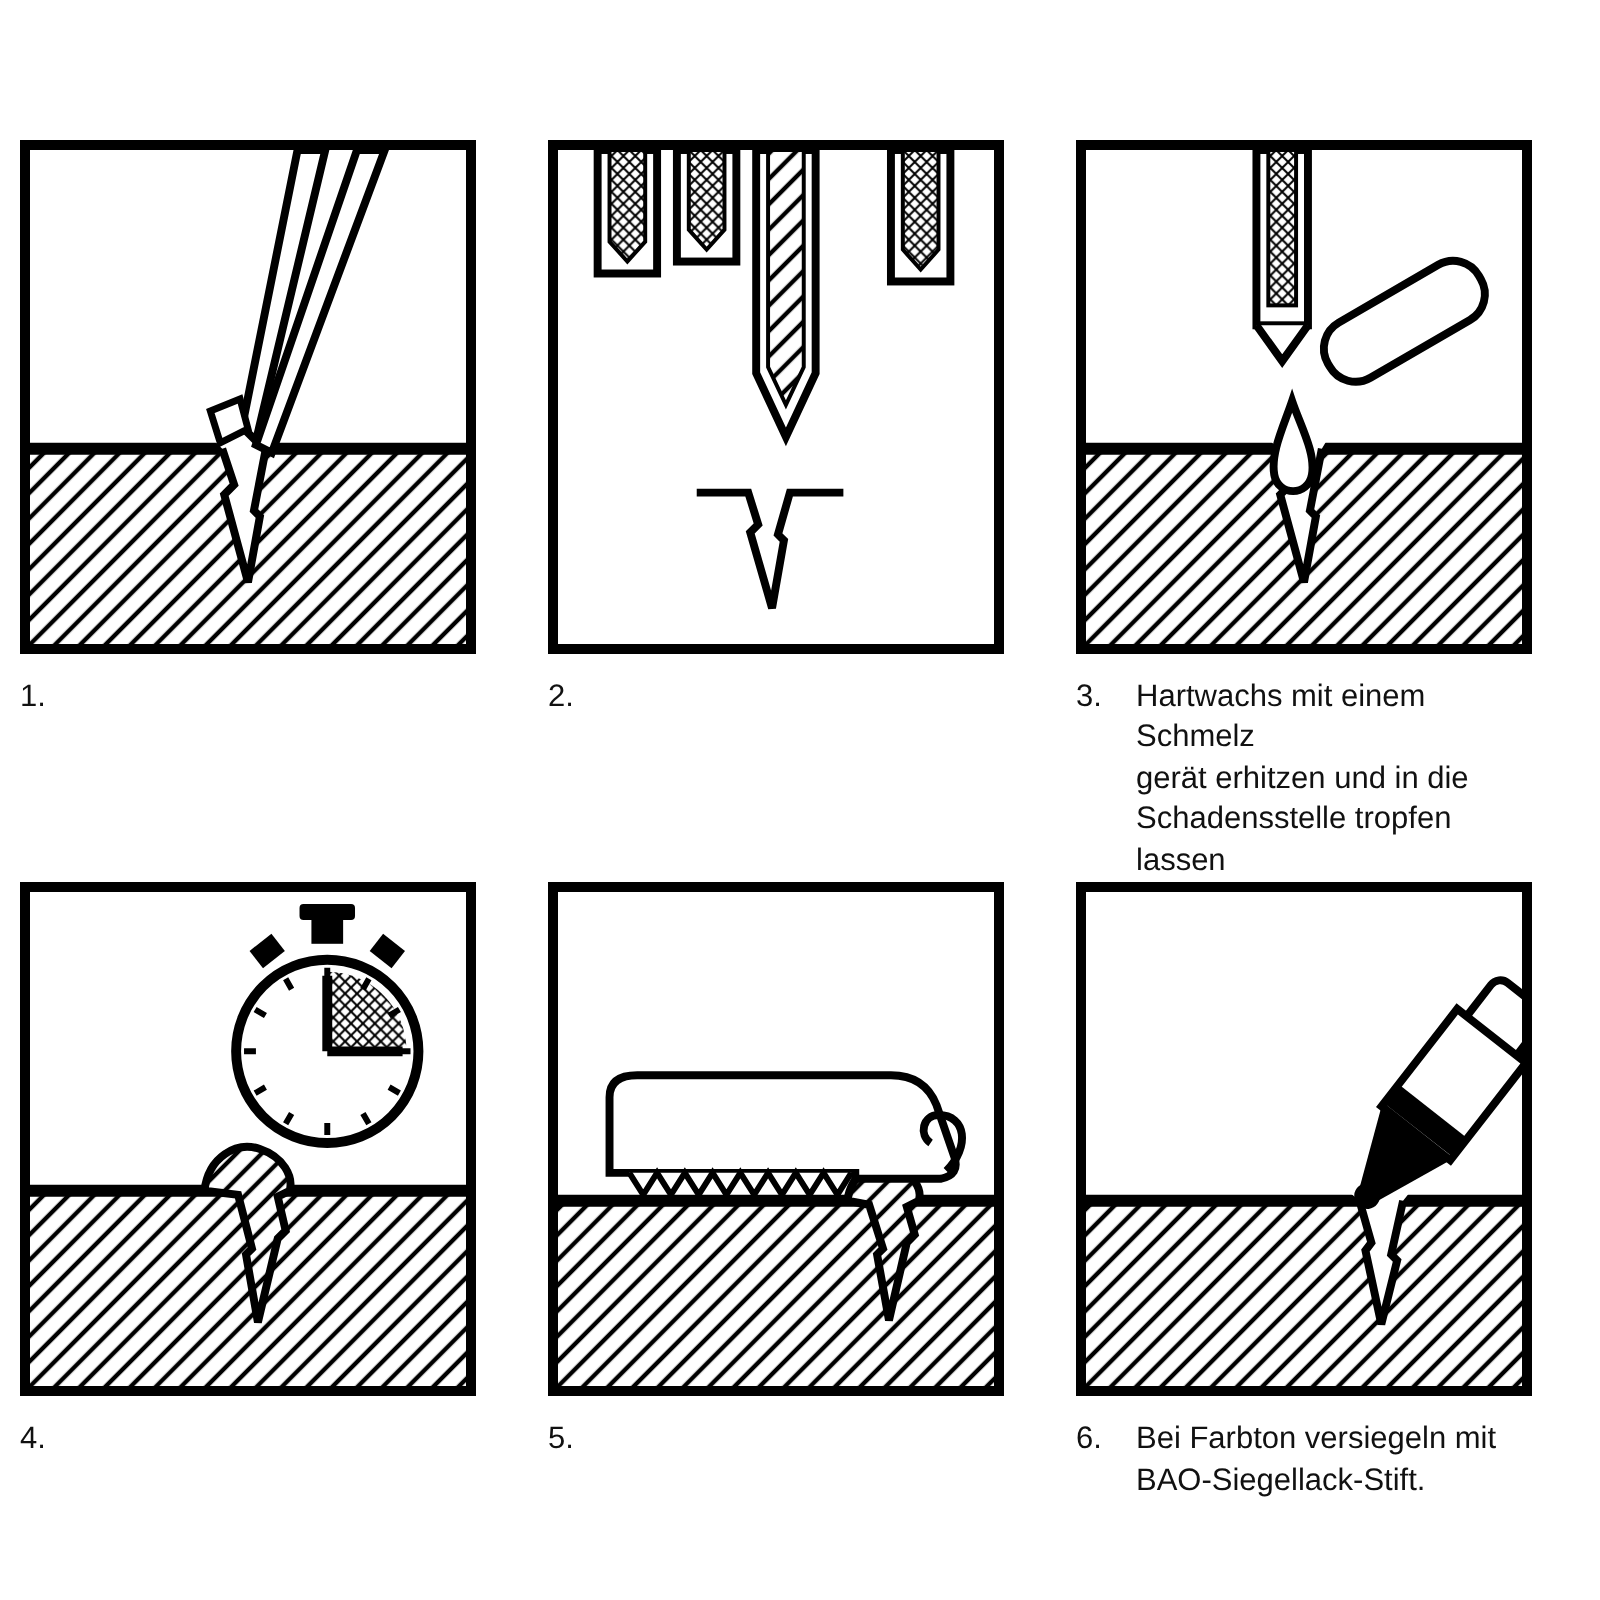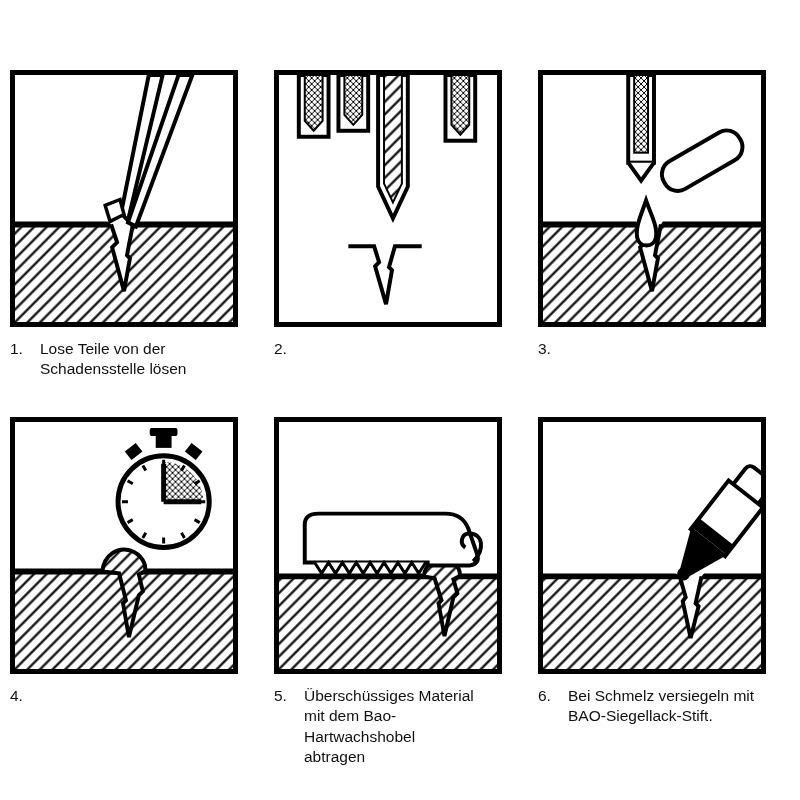--- a/index.html
+++ b/index.html
@@ -52,22 +52,20 @@
         <line x1="0" y1="150" x2="220" y2="150" stroke="#000" stroke-width="6"></line>
         <polygon points="92,145 122,145 119,150 113,181 116,184 110,217 98,173 103,168 97,150" fill="#fff"></polygon>
         <path d="M97,150 L103,168 L98,173 L110,217 L116,184 L113,181 L119,150" fill="none" stroke="#000" stroke-width="4"></path>
         <polygon points="135,0 149,0 114,146 107,139" fill="#fff" stroke="#000" stroke-width="4"></polygon>
         <polygon points="165,0 179,0 122,152 114,148" fill="#fff" stroke="#000" stroke-width="4"></polygon>
         <polygon points="91,131 106,125 110,140 96,147" fill="#fff" stroke="#000" stroke-width="3.5"></polygon>
       </svg>
     </div>
     <div class="caption">
       <span class="cap-num">1.</span>
-      <span class="cap-text">Lose Teile von der
-Schadensstelle lösen</span>
     </div>
   </div>
 
   <div class="cell">
     <div class="art">
       <svg viewBox="0 0 220 248" preserveAspectRatio="none">
 
         <rect x="20" y="0" width="30" height="62" fill="#fff" stroke="#000" stroke-width="4"></rect>
         <path d="M26,0 L26,46 L35,56 L44,46 L44,0 Z" fill="url(#crosshatch)" stroke="#000" stroke-width="2"></path>
 
@@ -102,20 +100,23 @@
 
         <g transform="rotate(-30 126 106)">
           <rect x="122" y="90" width="88" height="32" rx="15" fill="#fff" stroke="#000" stroke-width="4"></rect>
         </g>
 
         <path d="M104,126 C100,138 93,152 95,163 C97,174 112,174 114,163 C116,152 108,138 104,126 Z" fill="#fff" stroke="#000" stroke-width="4"></path>
       </svg>
     </div>
     <div class="caption">
       <span class="cap-num">3.</span>
+      <span class="cap-text">Hartwachs mit einem Schmelz
+gerät erhitzen und in die
+Schadensstelle tropfen lassen</span>
     </div>
   </div>
 
   <div class="cell">
     <div class="art">
       <svg viewBox="0 0 220 248" preserveAspectRatio="none">
         <rect x="0" y="150" width="220" height="98" fill="url(#hatch)"></rect>
         <line x1="0" y1="150" x2="220" y2="150" stroke="#000" stroke-width="6"></line>
 
         <path d="M88,150 C90,133 104,125 116,129 C128,133 133,143 131,150 L125,153 L129,170 L125,174 L115,216 L109,182 L112,179 L105,152 Z" fill="url(#hatch)" stroke="#000" stroke-width="4"></path>
@@ -149,23 +150,20 @@
 
         <path d="M26,141 L26,103 Q26,92 40,92 L168,92 Q185,92 191,107 L200,133 Q203,142 193,144 L150,144 L150,141 Z" fill="#fff" stroke="#000" stroke-width="4"></path>
 
         <path d="M36,141 L43,152 L50,141 L57,152 L64,141 L71,152 L78,141 L85,152 L92,141 L99,152 L106,141 L113,152 L120,141 L127,152 L134,141 L141,152 L148,141" fill="#fff" stroke="#000" stroke-width="3"></path>
 
         <path d="M196,140 C208,128 206,112 192,112 C184,112 182,122 188,126" fill="none" stroke="#000" stroke-width="4"></path>
       </svg>
     </div>
     <div class="caption">
       <span class="cap-num">5.</span>
-      <span class="cap-text">Überschüssiges Material
-mit dem Bao-Hartwachshobel
-abtragen</span>
     </div>
   </div>
 
   <div class="cell">
     <div class="art">
       <svg viewBox="0 0 220 248" preserveAspectRatio="none">
         <rect x="0" y="155" width="220" height="93" fill="url(#hatch)"></rect>
         <line x1="0" y1="155" x2="220" y2="155" stroke="#000" stroke-width="6"></line>
         <polygon points="132,150 164,150 160,155 154,182 157,185 149,217 141,180 144,176 138,155" fill="#fff"></polygon>
         <path d="M138,155 L144,176 L141,180 L149,217 L157,185 L154,182 L160,155" fill="none" stroke="#000" stroke-width="4"></path>
@@ -174,18 +172,18 @@
           <rect x="124" y="24" width="32" height="30" rx="6" fill="#fff" stroke="#000" stroke-width="4"></rect>
           <rect x="118" y="50" width="44" height="62" fill="#fff" stroke="#000" stroke-width="4"></rect>
           <rect x="118" y="98" width="44" height="12" fill="#000"></rect>
           <path d="M118,112 L162,112 L146,150 L134,150 Z" fill="#000"></path>
           <ellipse cx="140" cy="152" rx="6.5" ry="6.5" fill="#000"></ellipse>
         </g>
       </svg>
     </div>
     <div class="caption">
       <span class="cap-num">6.</span>
-      <span class="cap-text">Bei Schmelz versiegeln mit
+      <span class="cap-text">Bei Farbton versiegeln mit
 BAO-Siegellack-Stift.</span>
     </div>
   </div>
 
 </div>
 
 </body></html>

